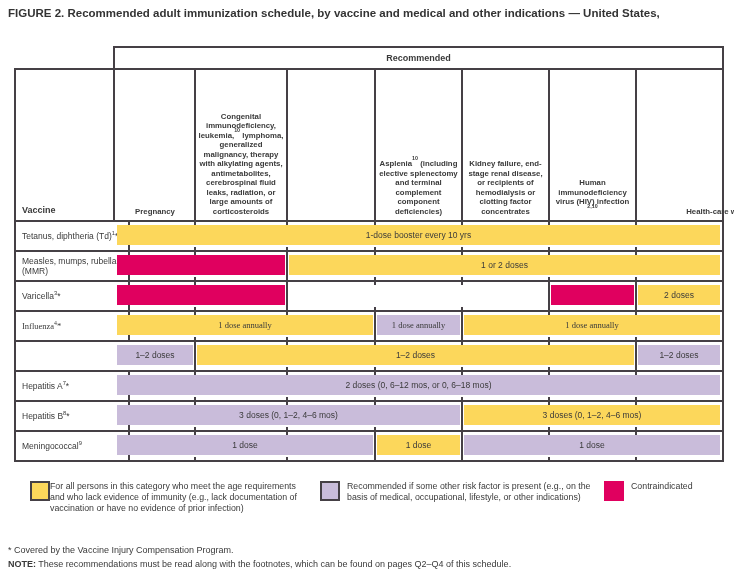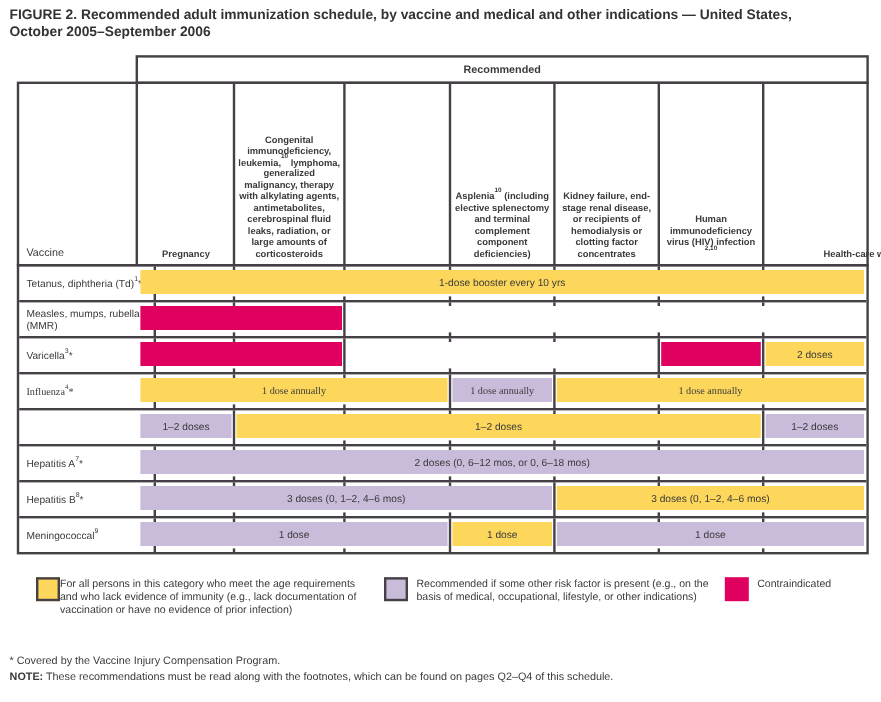--- a/index.html
+++ b/index.html
@@ -25,21 +25,21 @@
   .hdr{
     left:14px;top:68px;width:710px;height:154px;box-sizing:border-box;
     border:2px solid var(--bd);
   }
   .hdr .vline{position:absolute;top:0;bottom:0;width:2px;background:var(--bd);}
   .hdr .colhead{
     position:absolute;bottom:4px;box-sizing:border-box;padding:0 3px;
     font-size:7.8px;font-weight:bold;line-height:9.5px;text-align:center;
   }
   .hdr .vaccine-head{
-    position:absolute;left:6px;bottom:5px;font-size:9px;font-weight:normal;
+    position:absolute;left:6px;bottom:5px;font-size:9px;font-weight:bold;
   }
 
   
   .tbody{
     left:14px;top:220px;width:710px;height:242px;box-sizing:border-box;
     border:2px solid var(--bd);
   }
   .vrow{position:absolute;left:0;width:706px;height:30px;box-sizing:border-box;border-bottom:2px solid var(--bd);}
   .vrow.last{height:28px;border-bottom:none;}
   .vrow .rlabel{
@@ -61,21 +61,20 @@
 
   
   .foot{left:8px;font-size:9px;line-height:13px;}
   .foot b{font-weight:bold;}
 </style>
 </head>
 <body>
 
 <div class="abs title">
   <div>FIGURE 2. Recommended adult immunization schedule, by vaccine and medical and other indications — United States,</div>
-  <div>October 2005–September 2006</div>
 </div>
 
 <div class="abs ind-band">
   <span>Recommended</span>
 </div>
 
 <div class="abs hdr" id="hdr">
   <div class="vaccine-head">Vaccine</div>
 <div class="vline" style="left: 97px;"></div>
     <div class="colhead" style="left: 99px; width: 80px;">Pregnancy</div>
@@ -108,20 +107,21 @@
         <div class="tick t" style="left: 433px;"></div>
         <div class="tick b" style="left: 433px;"></div>
         <div class="tick t" style="left: 520px;"></div>
         <div class="tick b" style="left: 520px;"></div>
       </div>
     </div>
     <div class="vrow" style="top: 30px;">
       <div class="rlabel">Measles, mumps, rubella (MMR)<sup>2</sup>*</div>
       <div class="cells">
         <div class="bar" style="left: 2px; width: 168px; background: rgb(224, 0, 95);"></div>
+        <div class="bar" style="left: 174px; width: 431px; background: rgb(252, 215, 91);">1 or 2 doses</div>
         <div class="gline" style="left: 171px;"></div>
         <div class="tick t" style="left: 79px;"></div>
         <div class="tick b" style="left: 79px;"></div>
         <div class="tick t" style="left: 259px;"></div>
         <div class="tick b" style="left: 259px;"></div>
         <div class="tick t" style="left: 346px;"></div>
         <div class="tick b" style="left: 346px;"></div>
         <div class="tick t" style="left: 433px;"></div>
         <div class="tick b" style="left: 433px;"></div>
         <div class="tick t" style="left: 520px;"></div>

